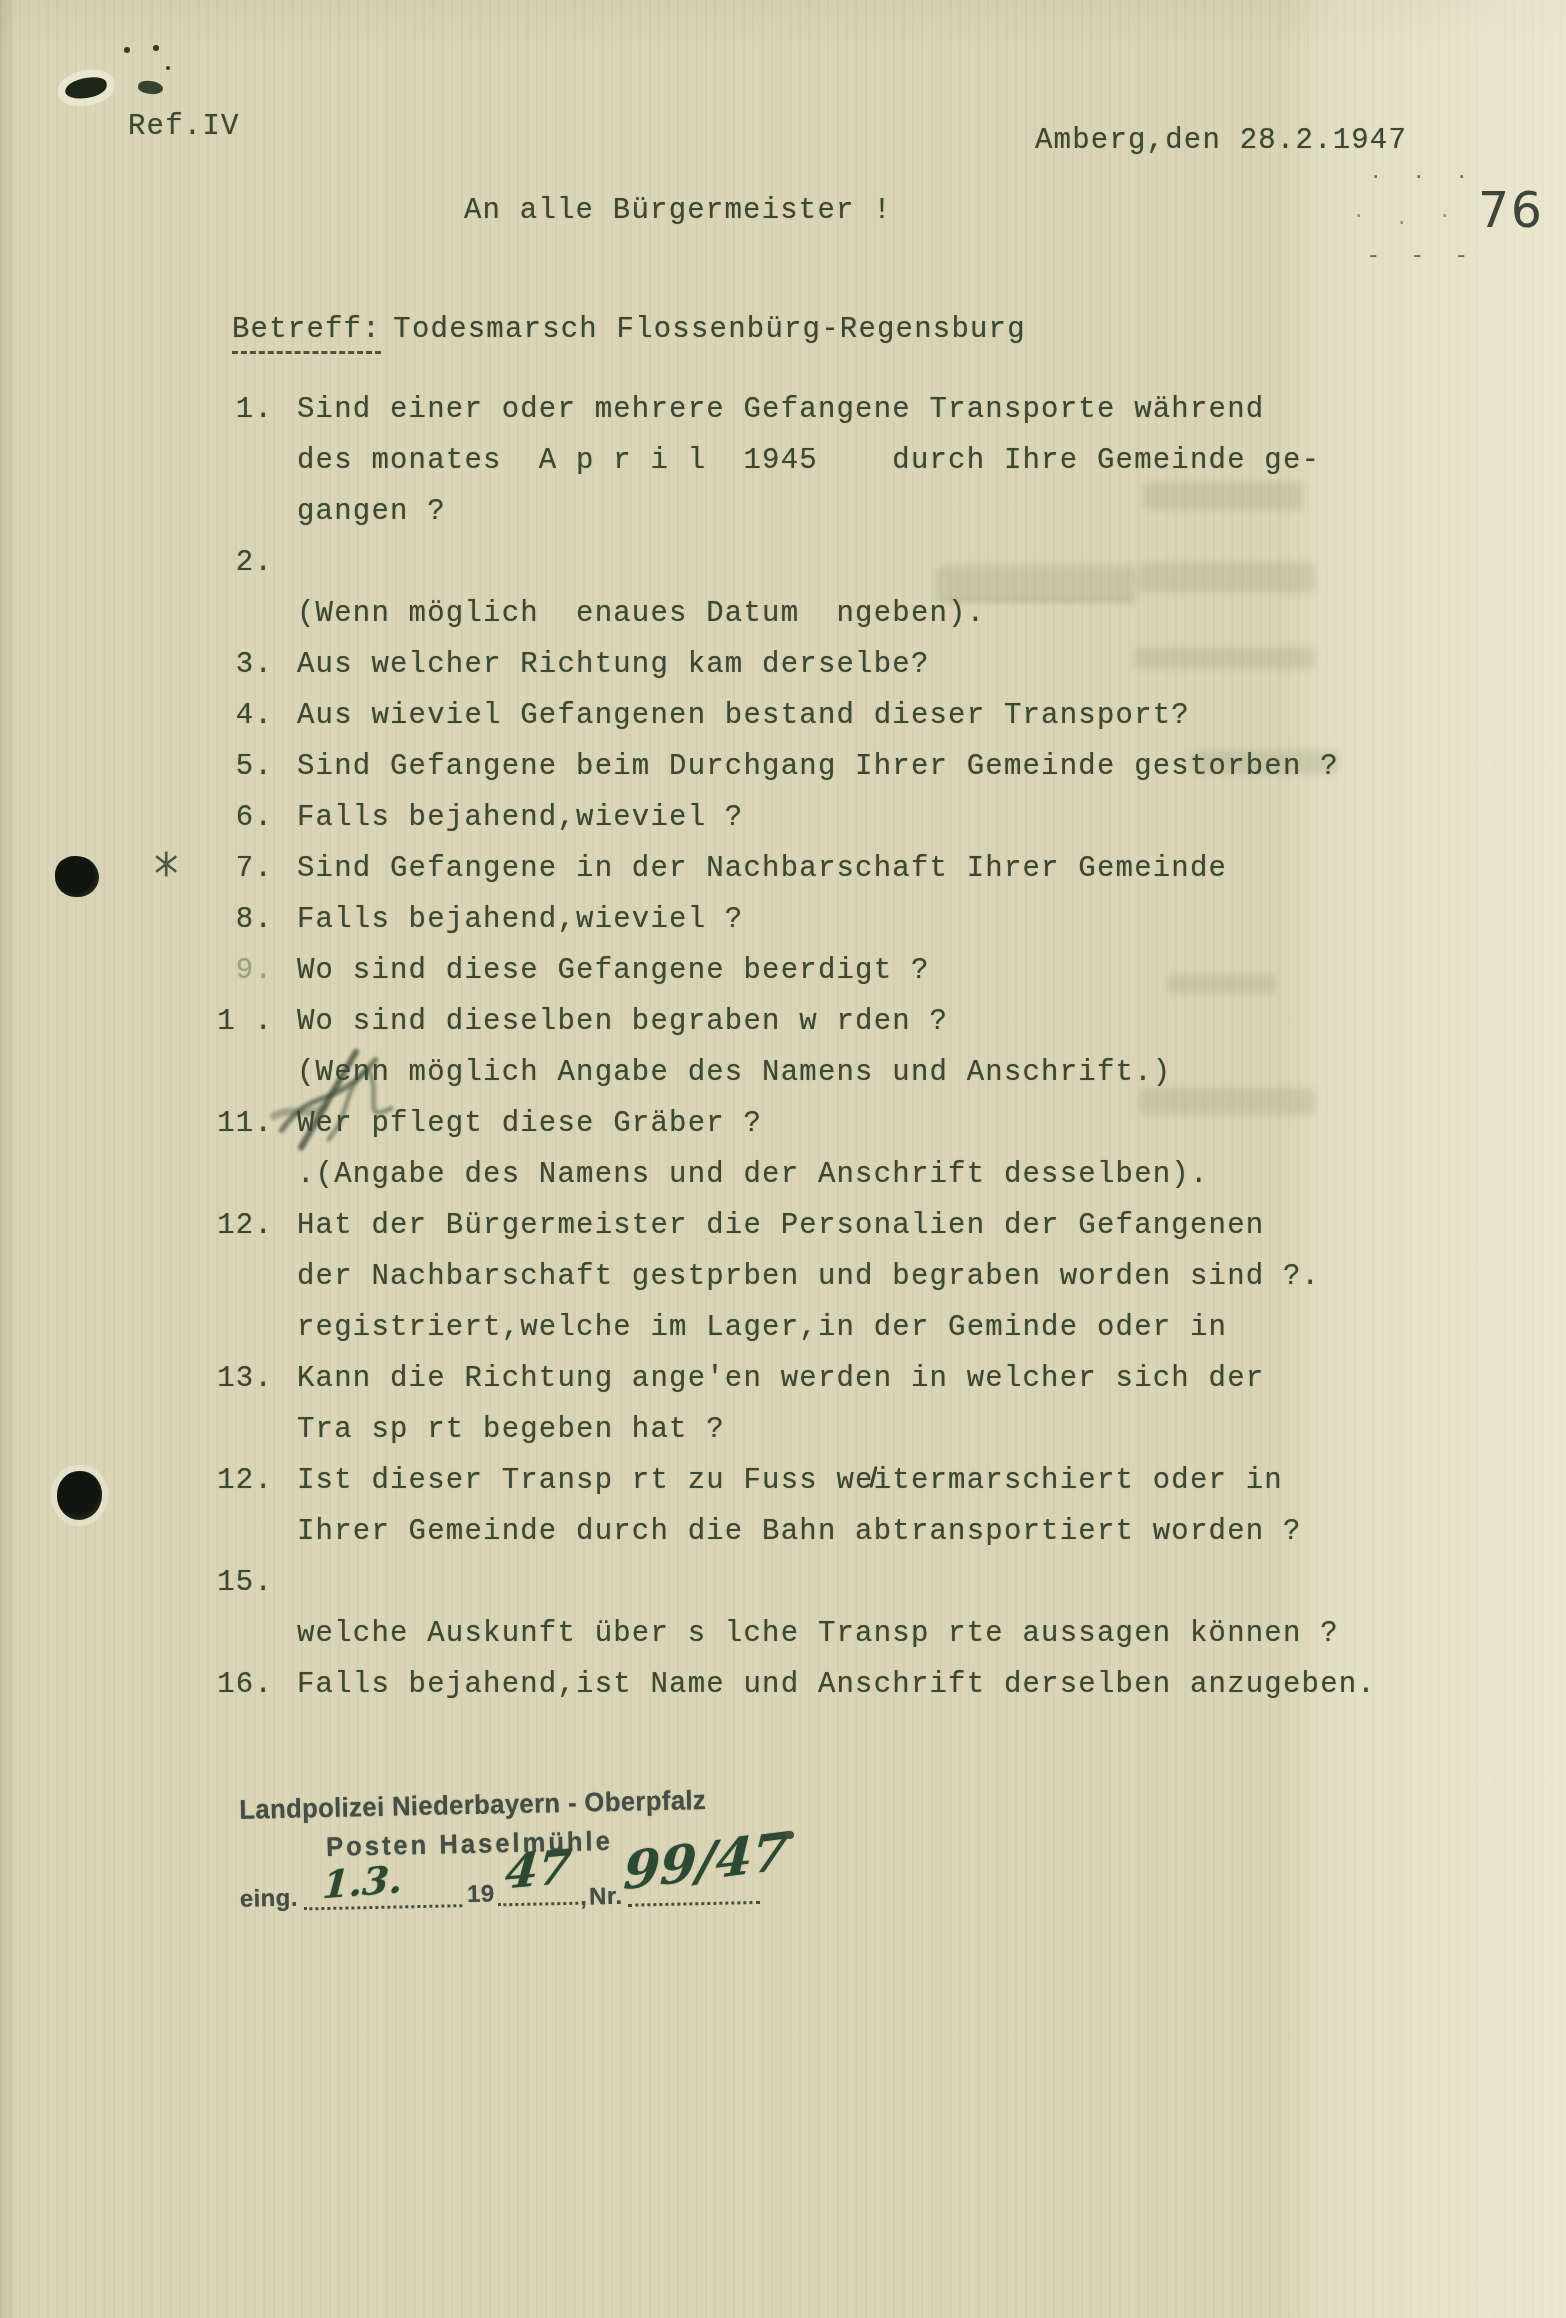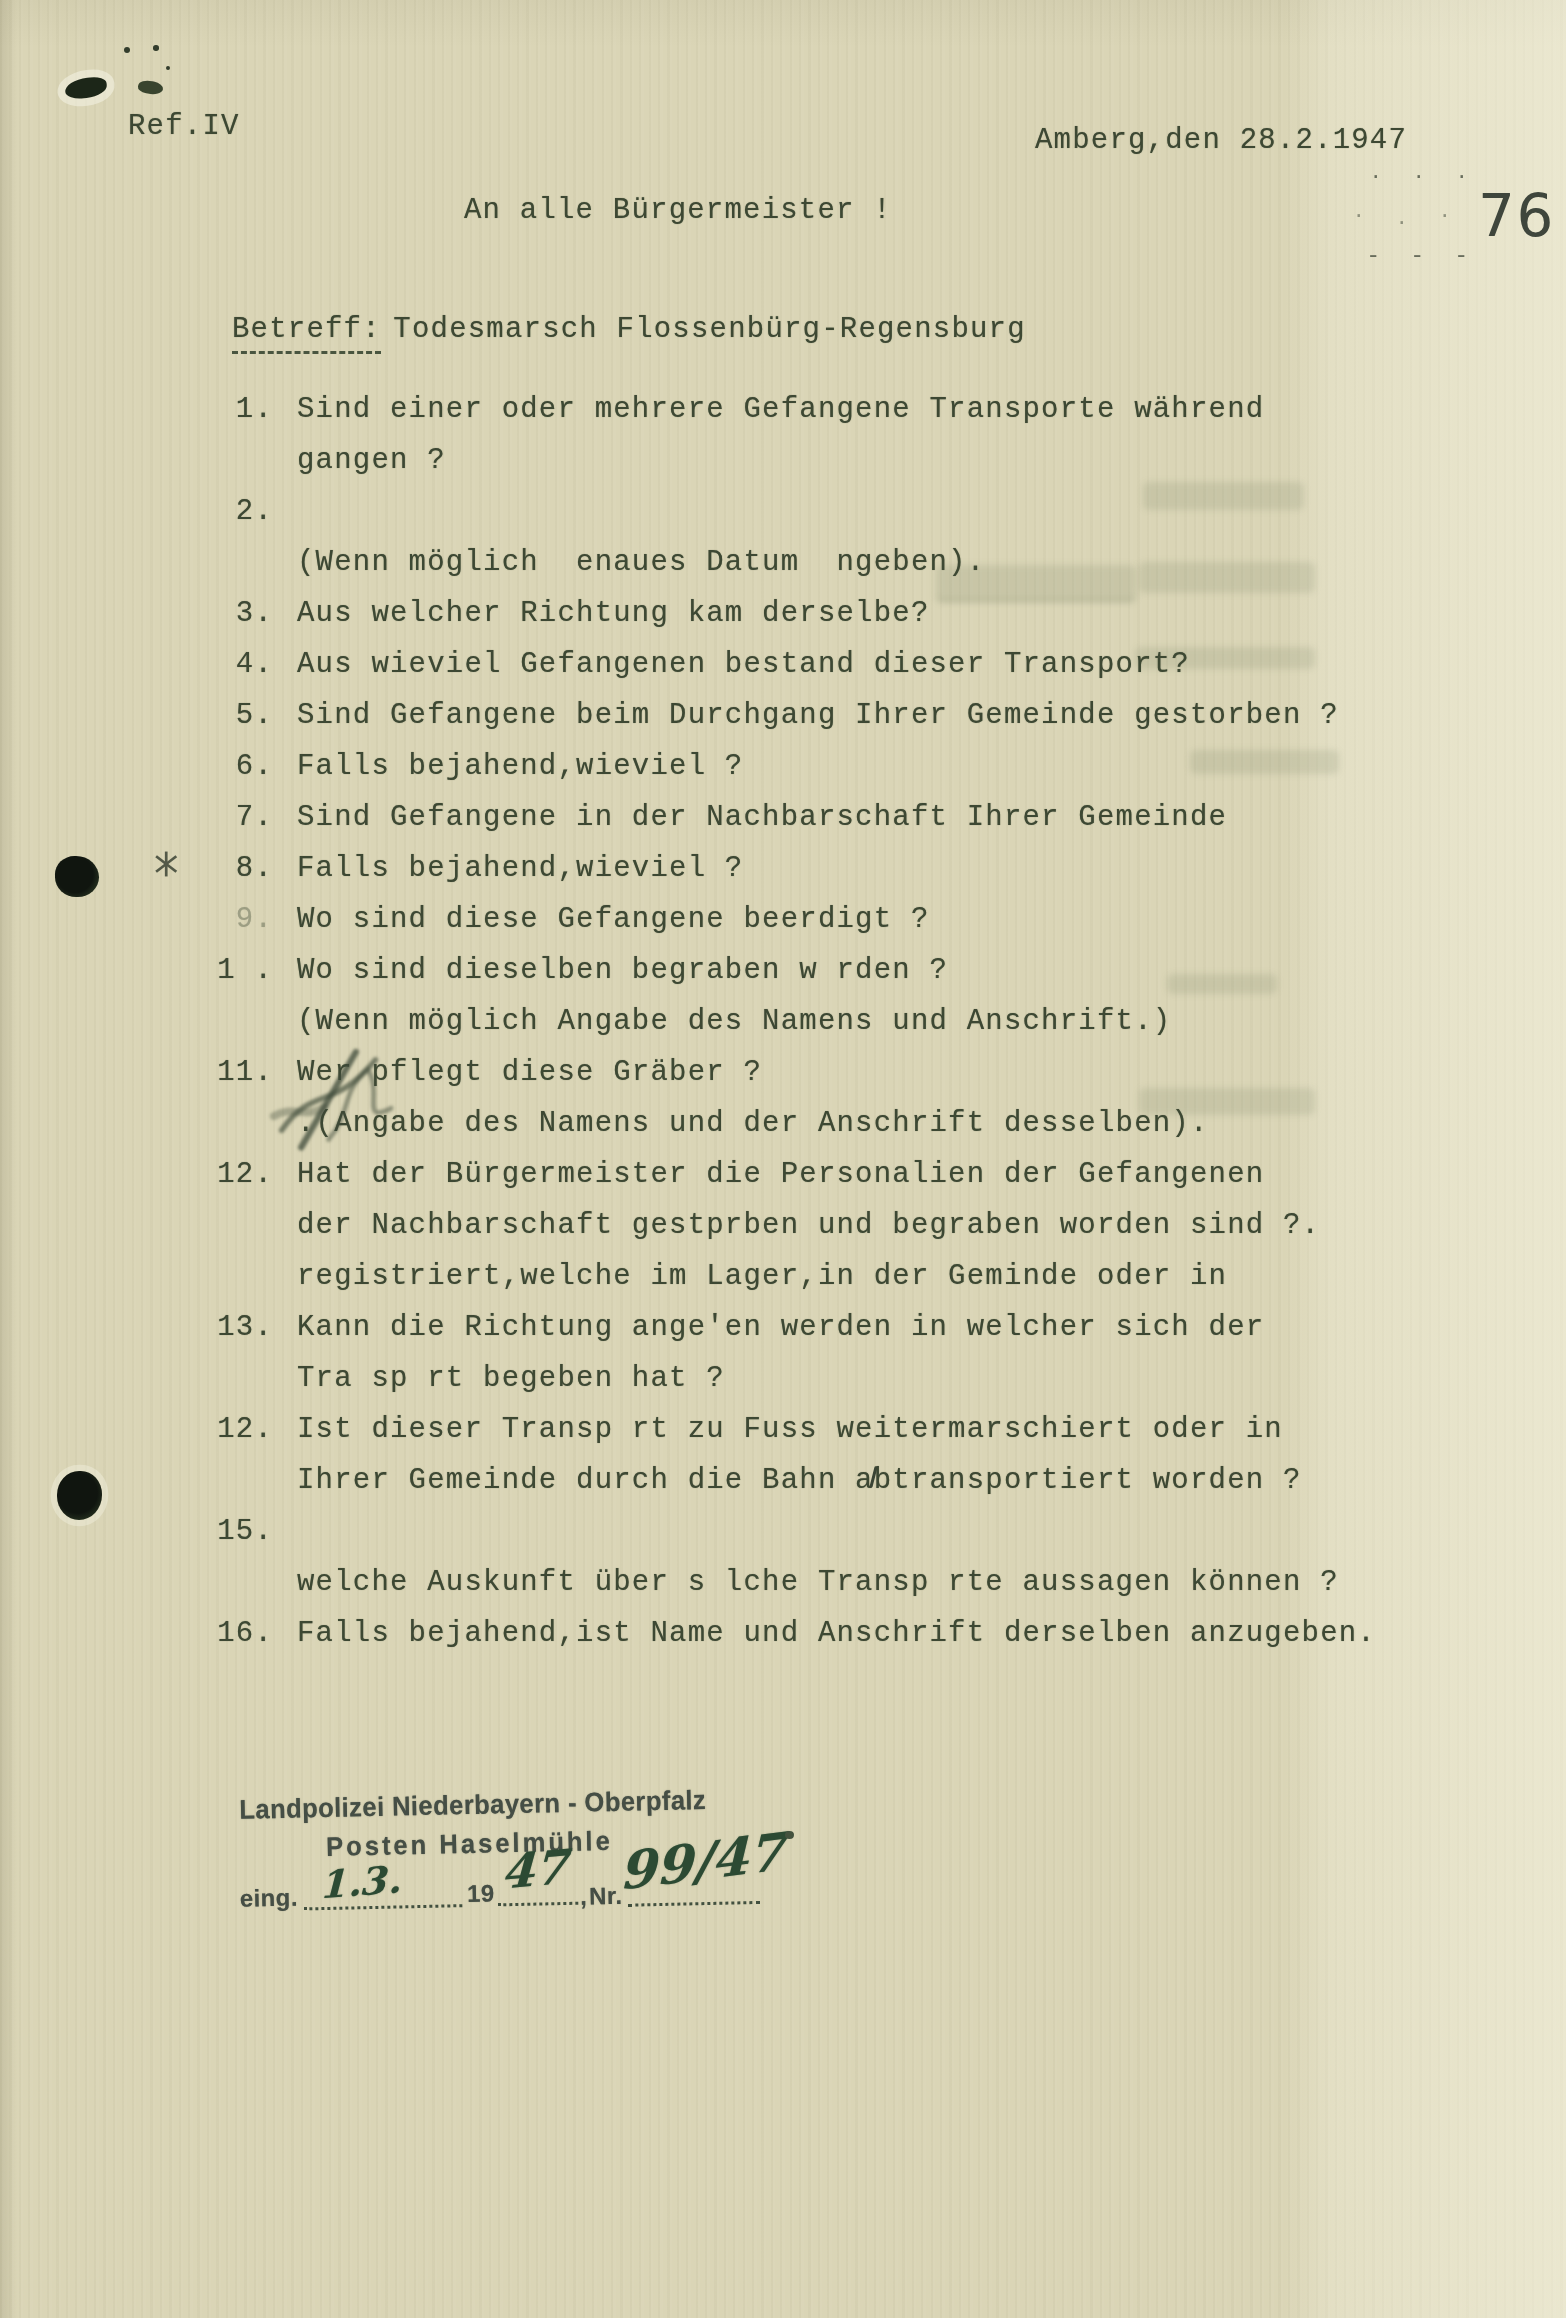--- a/index.html
+++ b/index.html
@@ -42,21 +42,21 @@
   .subject-label{
     display:inline-block;font-size:29px;letter-spacing:1.2px;
     border-bottom:3.1px dashed #49553f;padding-bottom:4.7px;
     text-shadow:0 0 1px rgba(58,70,50,.55);
   }
   .subject-text{display:inline-block;font-size:29px;letter-spacing:1.2px;margin-left:12.5px;
     text-shadow:0 0 1px rgba(58,70,50,.55);}
   .page-number{
     position:absolute;left:1478px;top:182px;
     font-family:"DejaVu Sans","Liberation Sans",sans-serif;
-    font-size:58px;color:#3f463c;letter-spacing:1.6px;
+    font-size:49px;color:#3f463c;letter-spacing:1.6px;
   }
   
   .hole{position:absolute;background:radial-gradient(circle at 45% 45%, #10150f 55%, #25301f 78%, rgba(30,40,25,.55) 92%, rgba(0,0,0,0) 100%);}
   .hole1{left:55px;top:856px;width:44px;height:41px;border-radius:46% 54% 50% 50%;}
   .hole2{left:57px;top:1471px;width:45px;height:49px;border-radius:50% 48% 52% 50%;box-shadow:0 0 0 6.3px rgba(250,248,235,.35);}
   
   .smudge-a{position:absolute;left:65px;top:78px;width:42px;height:20.4px;background:#1c2618;border-radius:60% 40% 55% 45%;transform:rotate(-7deg);box-shadow:0 0 0 7.8px rgba(250,250,240,.45);}
   .smudge-b{position:absolute;left:138px;top:81px;width:25px;height:13.3px;background:#27341f;border-radius:55% 45% 60% 40%;transform:rotate(12deg);opacity:.9;}
   .dot{position:absolute;border-radius:50%;background:#333d2c;}
   
@@ -103,20 +103,24 @@
   <div class="bleed" style="left:1139px;top:562px;width:176px;height:31px;"></div>
   <div class="bleed" style="left:1135px;top:647px;width:180px;height:22px;"></div>
   <div class="bleed" style="left:1190px;top:750px;width:149px;height:23.5px;"></div>
   <div class="bleed" style="left:1167px;top:974px;width:110px;height:20.4px;"></div>
   <div class="bleed" style="left:1139px;top:1088px;width:176px;height:27px;"></div>
 
   <div class="qlist">
     <div class="qrow">
         <span class="qnum">1.</span>
         <span class="qtext">Sind einer oder mehrere Gefangene Transporte während</span>
+      </div>
+    <div class="qrow">
+        <span class="qnum"></span>
+        <span class="qtext">des monates  A p r i l  1945    durch Ihre Gemeinde ge-</span>
       </div>
     <div class="qrow">
         <span class="qnum"></span>
         <span class="qtext">gangen ?</span>
       </div>
     <div class="qrow">
         <span class="qnum">2.</span>
       </div>
     <div class="qrow">
         <span class="qnum"></span>

